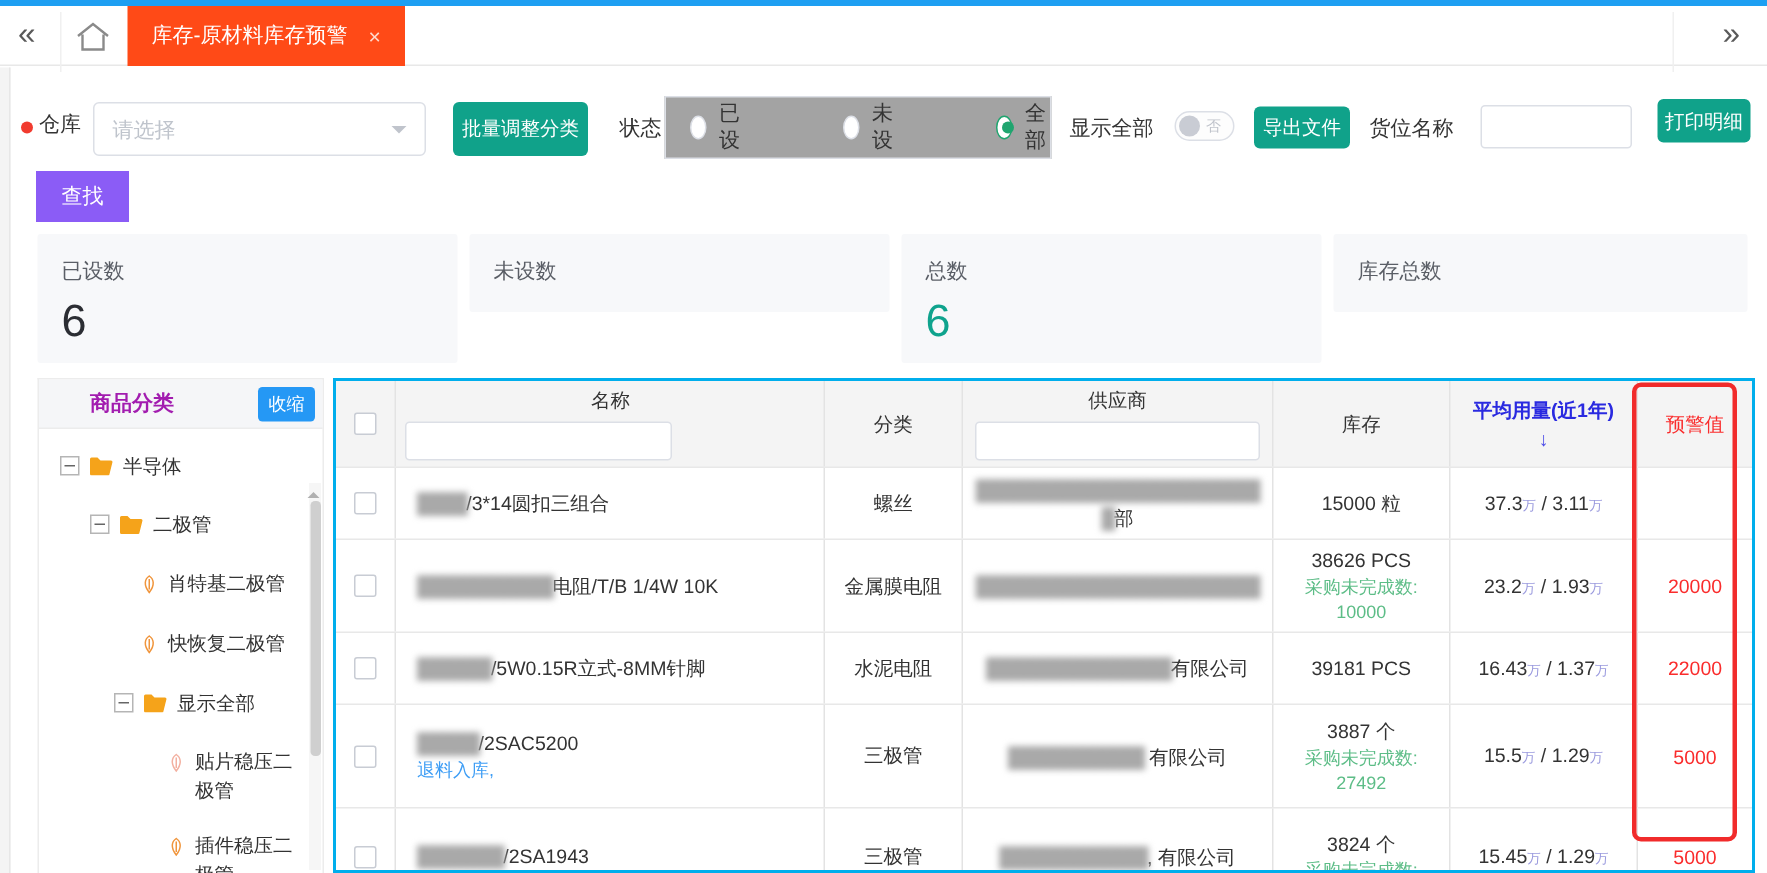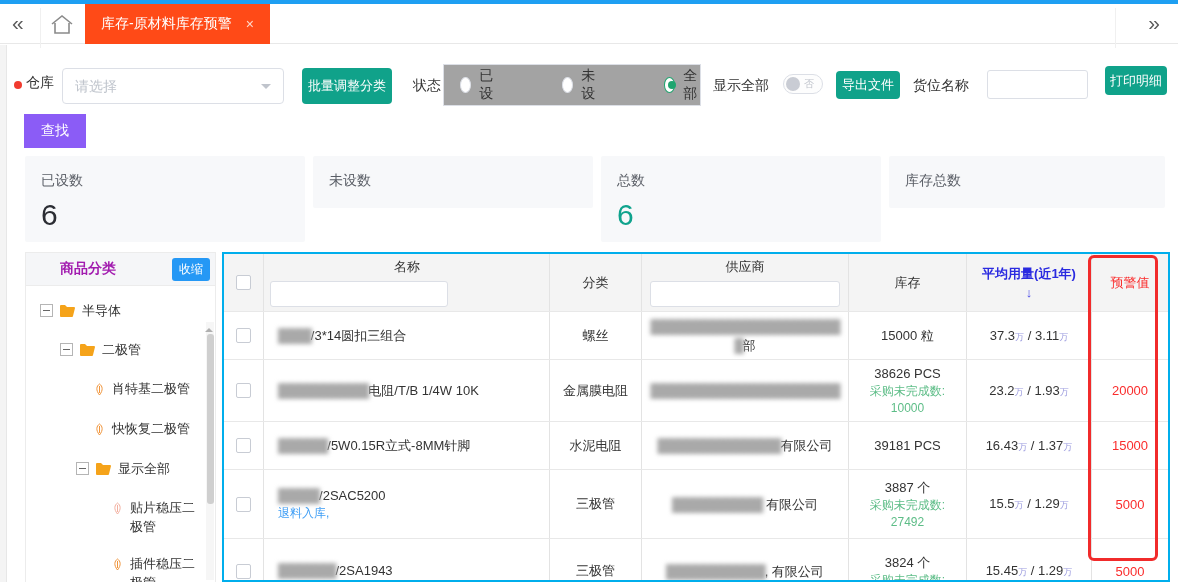--- a/index.html
+++ b/index.html
@@ -313,21 +313,21 @@
       <div class="supline"><span class="mask">███████████████</span><span>有限公司</span></div>
     </div>
     <div class="td c4">
       <div class="stockmain">39181 PCS</div>
 
     </div>
     <div class="td c5">
       <div><span>16.43</span><span class="wan">万</span> / <span>1.37</span><span class="wan">万</span></div>
     </div>
     <div class="td c6">
-        <span class="warnval">15000</span>
+        <span class="warnval">22000</span>
       </div>
   </div>
 
   <div class="trow r4">
     <div class="td c0">
         <span class="cbx"></span>
       </div>
     <div class="td c1">
       <div class="nm"><span class="mask">█████</span><span>/2SAC5200</span></div>
       <span class="lnk">退料入库,</span>

